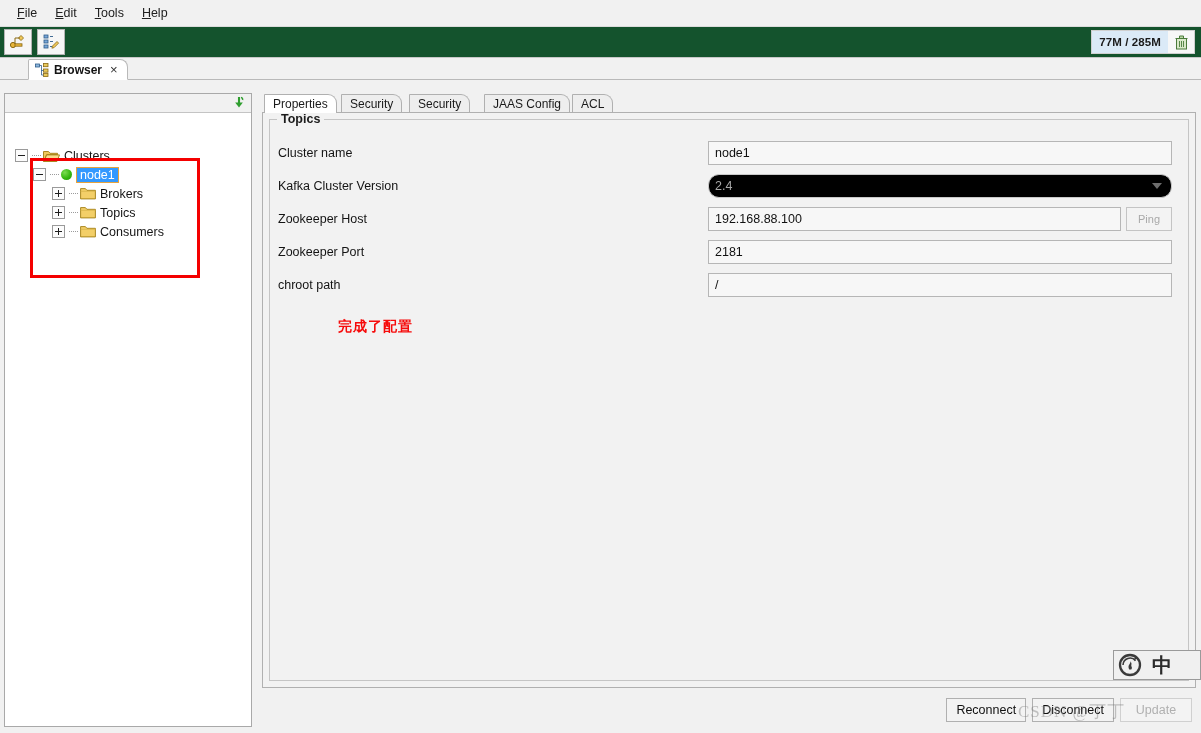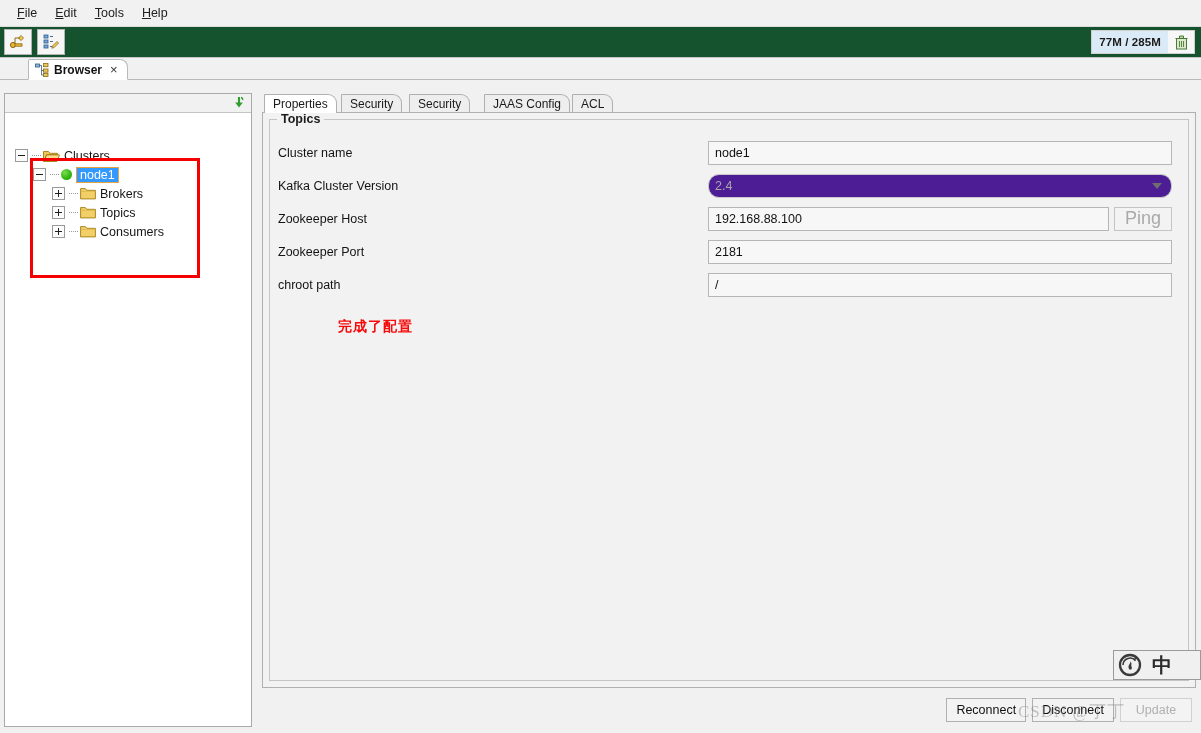--- a/index.html
+++ b/index.html
@@ -356,21 +356,21 @@
     display: flex;
     align-items: center;
     padding: 0 6px;
     font-size: 12.5px;
     color: #111;
     box-sizing: border-box;
     cursor: text;
   }
   .finput.disabled {
     color: #a8a8a8;
-    background: #4c1d95;
+    background: #000000;
     border-color: #c9c9c9;
     cursor: default;
     border-radius: 11px;
   }
   .combo-arrow {
     position: absolute;
     right: 10px;
     width: 0; height: 0;
     border-left: 5px solid transparent;
     border-right: 5px solid transparent;
@@ -378,21 +378,21 @@
   }
   .fbtn {
     flex: 0 0 auto;
     margin-left: 5px;
     height: 24px;
     min-width: 46px;
     padding: 0 10px;
     border: 1px solid #c4c4c4;
     background: #f3f3f3;
     color: #a9a9a9;
-    font-size: 18px;
+    font-size: 11px;
     display: flex;
     align-items: center;
     justify-content: center;
     box-sizing: border-box;
     cursor: default;
   }
 
   #annotation {
     position: absolute;
     left: 68px;

